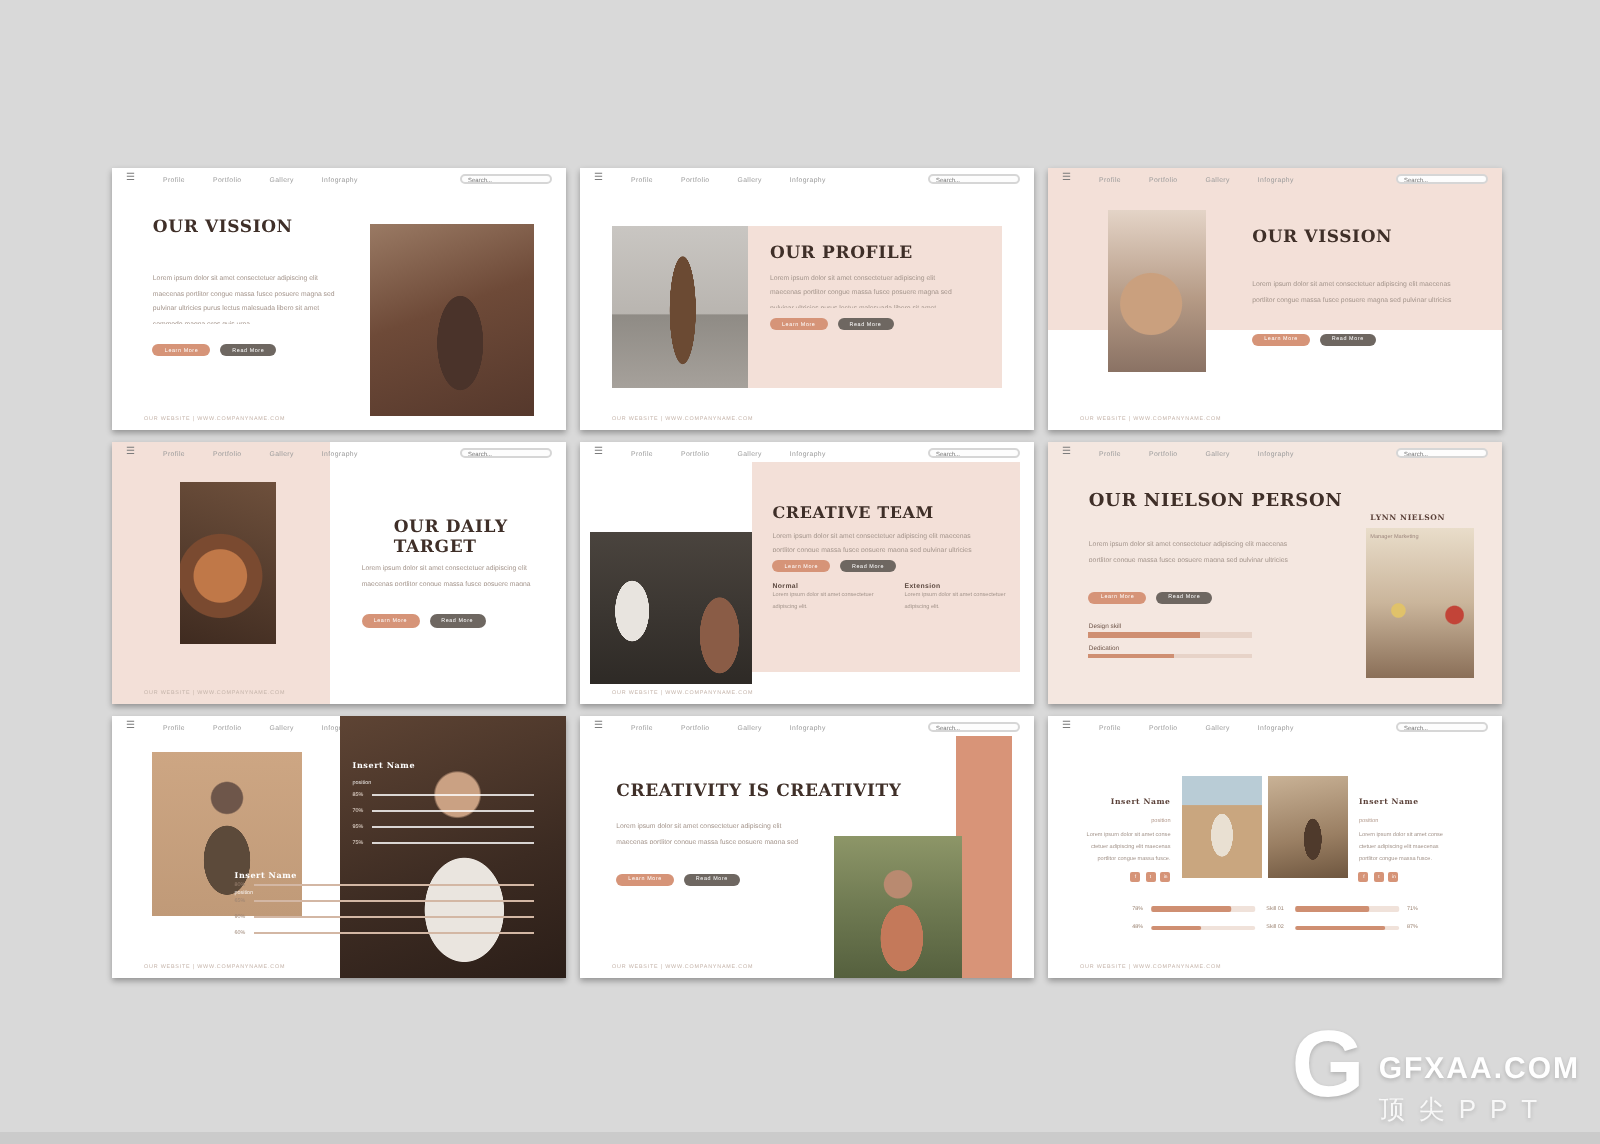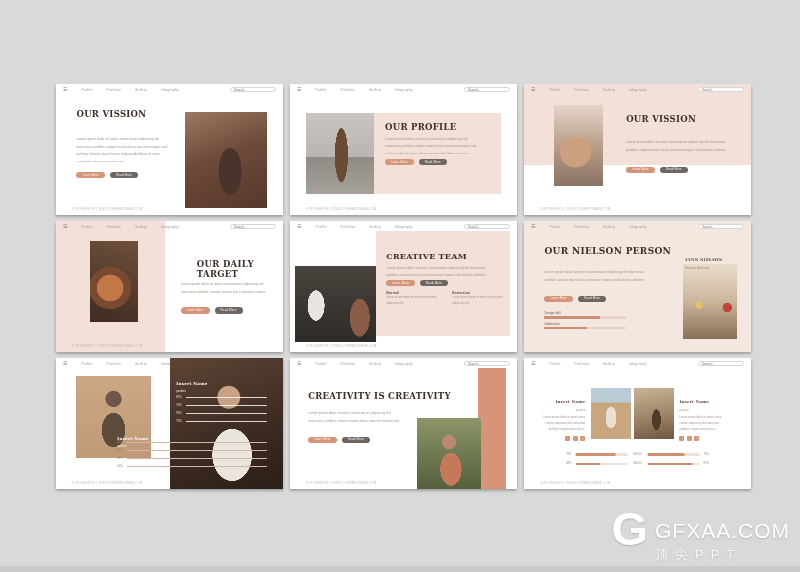--- a/index.html
+++ b/index.html
@@ -157,21 +157,21 @@
   .sl9 .row .lab { font-size:2.7px; color:#9b8372; min-width:12px; text-align:center; }
   .sl9 .track { width:52px; height:2.2px; background:#f0e2da; border-radius:1px; }
   .sl9 .track i { display:block; height:100%; background:#cf8f72; border-radius:1px; }
   .sl9 .r1 { top:72.5%; } .sl9 .r2 { top:79.5%; }
 
   
   .wm { position:absolute; right:10px; bottom:8px; display:flex; align-items:center; gap:7px;
         color:#fff; z-index:10; }
   .wm .g { font-size:47px; font-weight:bold; line-height:.9;
            text-shadow:0 1px 2px rgba(0,0,0,.18); }
-  .wm .site { font-size:21px; font-weight:normal; letter-spacing:1px; text-shadow:0 1px 2px rgba(0,0,0,.18);margin-top:25px; }
+  .wm .site { font-size:15px; font-weight:bold; letter-spacing:1px; text-shadow:0 1px 2px rgba(0,0,0,.18);margin-top:25px; }
   .wm .sub  { font-size:13px; letter-spacing:7px; margin-top:3px; color:rgba(255,255,255,.85);
               text-shadow:0 1px 2px rgba(0,0,0,.15); }
   .bottombar { position:absolute; left:0; right:0; bottom:0; height:6px; background:#cbcbcb; }
 </style>
 </head>
 <body>
 
 <div class="board">
 
   <div class="slide sl2">

